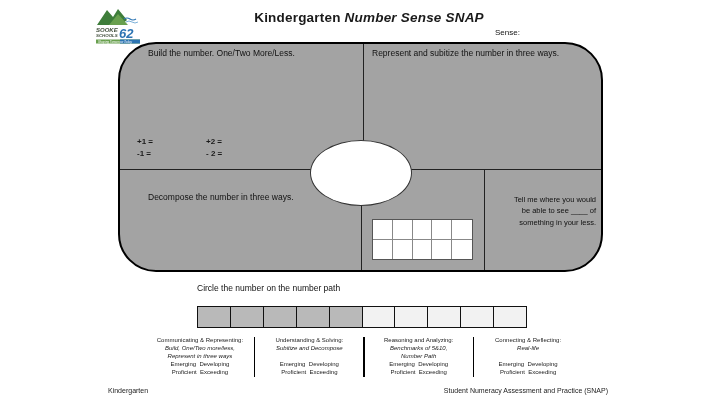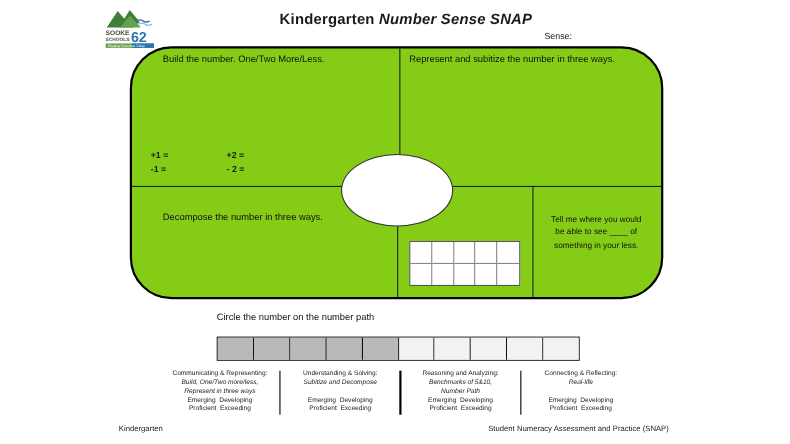--- a/index.html
+++ b/index.html
@@ -2,32 +2,32 @@
 <html><head>
 <meta charset="utf-8">
 <style>
   * { margin:0; padding:0; box-sizing:border-box; }
   body { background:#dcdcdc; font-family:"Liberation Sans", sans-serif; }
   #page {
     position:relative; width:718px; height:404px; background:#ffffff;
     margin:0 auto; overflow:hidden; color:#1a1a1a;
   }
   
-  .logo { position:absolute; left:94px; top:6px; width:60px; height:40px; }
+  .logo { position:absolute; left:94px; top:6px; width:60px; height:40px;font-style:italic; }
   .page-title {
     position:absolute; top:10px; left:0; width:100%; text-align:center;
     font-size:13.5px; font-weight:bold; letter-spacing:.2px; transform:translateX(10px);
   }
   .page-title .t-italic { font-style:italic; margin-left:4px; }
   .name-label { position:absolute; left:495px; top:28px; font-size:8px; color:#111; }
 
   
   .snap-rect {
     position:absolute; left:118px; top:42px; width:485px; height:230px;
-    border:2.5px solid #000; border-radius:38px; background:#84cc16; overflow:hidden;
+    border:2.5px solid #000; border-radius:38px; background:#a3a3a3; overflow:hidden;
   }
   .line { position:absolute; background:#222; }
   .v-top    { left:243px; top:0; width:1px; height:100px; }
   .h-mid    { left:0; top:125px; width:100%; height:1px; }
   .v-bottom { left:241px; top:125px; width:1px; height:112px; }
   .v-right  { left:364px; top:125px; width:1px; height:112px; }
   .center-oval {
     position:absolute; left:190px; top:96px; width:102px; height:66px;
     background:#fff; border:1.2px solid #333; border-radius:50%;
   }
@@ -48,21 +48,21 @@
     position:absolute; left:252px; top:175px; width:101px; height:41px;
     border:1px solid #555; display:grid;
     grid-template-columns:repeat(5,1fr); grid-template-rows:repeat(2,1fr);
     background:#fff;
   }
   .tf-cell { border-right:1px solid #888; border-bottom:1px solid #888; }
   .tf-cell.last-col { border-right:none; }
   .tf-cell.last-row { border-bottom:none; }
   .tellme {
     position:absolute; left:368px; top:150px; width:108px;
-    text-align:center; font-size:7.5px; line-height:1.5; color:#111;
+    text-align:right; font-size:7.5px; line-height:1.5; color:#111;
   }
 
   
   .circle-instruction {
     position:absolute; left:197px; top:283px; width:330px;
     text-align:left; font-size:8.5px; color:#111;
   }
   .number-path {
     position:absolute; left:197px; top:306px; width:330px; height:22px;
     border:1.5px solid #111; display:flex;

